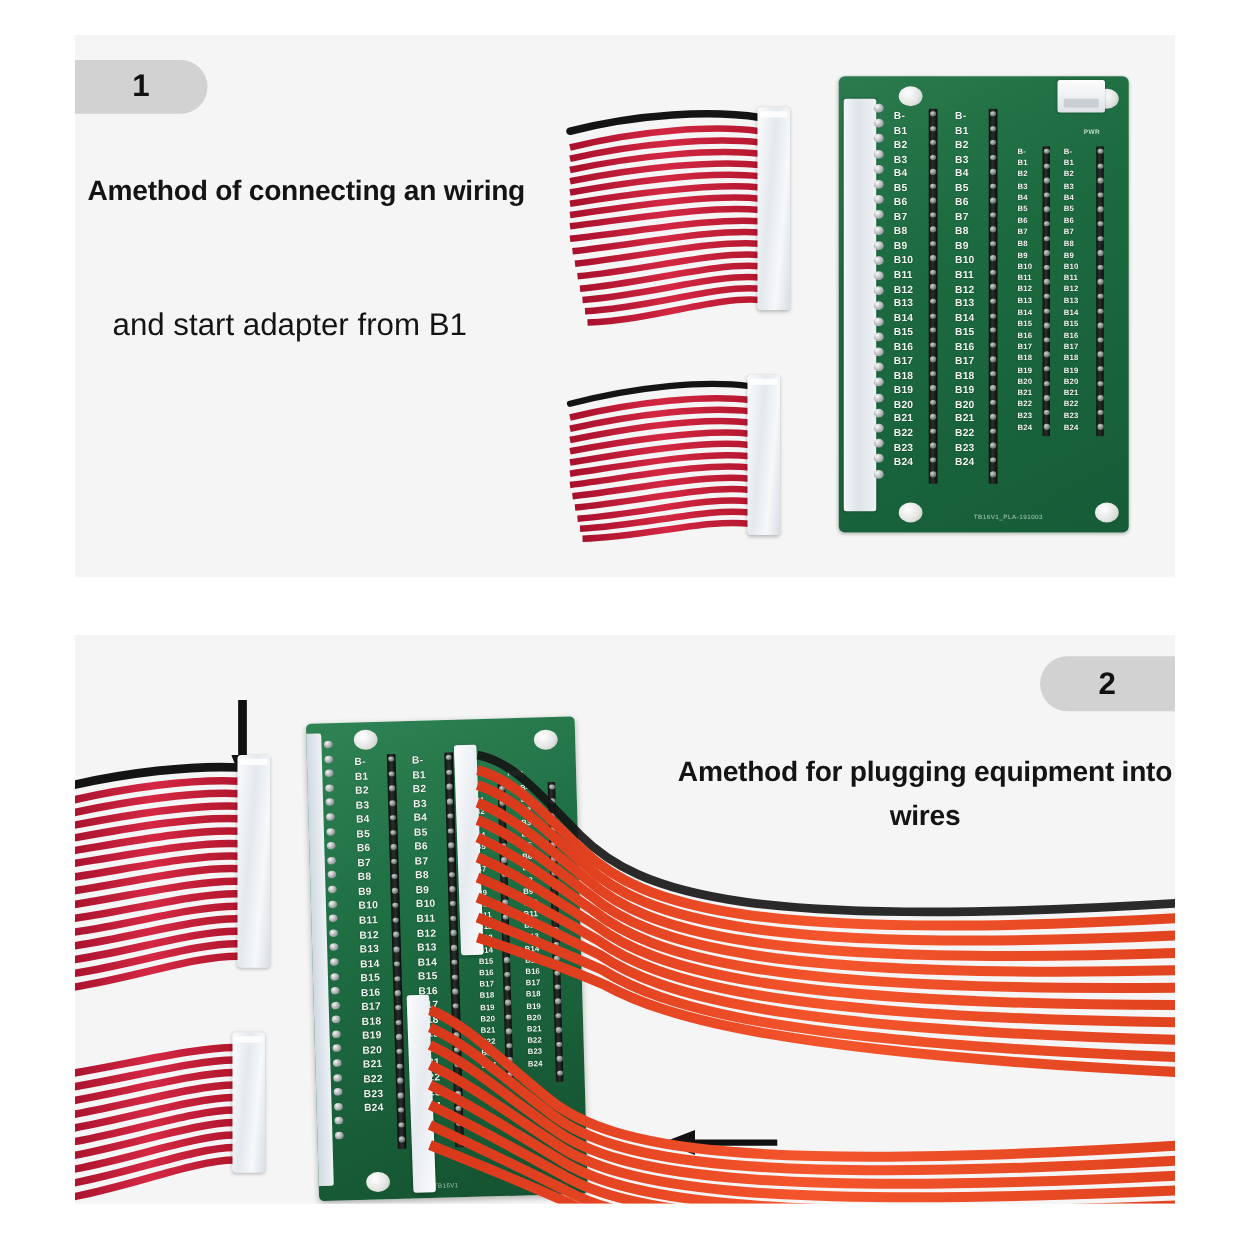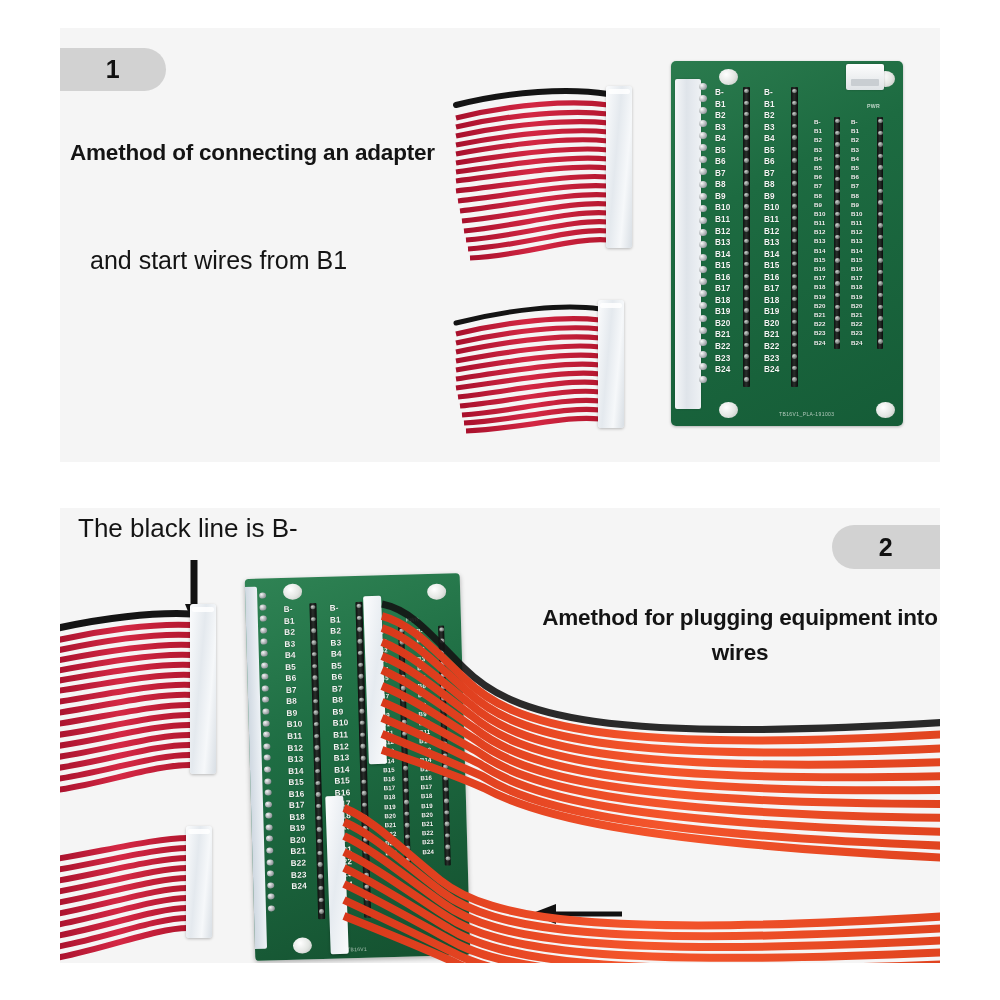--- a/index.html
+++ b/index.html
@@ -182,24 +182,24 @@
   svg.wirelayer{position:absolute;left:0;top:0;width:880px;height:455px;pointer-events:none;}
   svg.wirelayer1{position:absolute;left:0;top:0;width:880px;height:434px;pointer-events:none;}
 </style>
 </head>
 <body>
 
 <div class="panel" id="panel-1">
 
   <div class="badge badge-left">1</div>
 
-  <div class="cap-bold" id="p1-title">Amethod of connecting an adapter</div>
+  <div class="cap-bold" id="p1-title">Amethod of connecting an wiring</div>
 
   <div class="cap-reg" id="p1-sub">
-    <div>and start wires from B1</div>
+    <div>and start adapter from B1</div>
   </div>
 
   <svg class="wirelayer1">
     <defs>
       <linearGradient id="redw" x1="0" y1="0" x2="1" y2="0">
         <stop offset="0" stop-color="#a8102c"></stop>
         <stop offset=".5" stop-color="#d32743"></stop>
         <stop offset="1" stop-color="#b5172f"></stop>
       </linearGradient>
     </defs>
@@ -498,21 +498,20 @@
     <div id="b1-silk">TB16V1_PLA-191003</div>
   </div>
 </div>
 
 <div class="panel" id="panel-2">
 
   <div class="badge badge-right">2</div>
 
   <div class="cap-bold" id="p2-title">Amethod for plugging equipment into wires</div>
 
-  <div class="cap-reg" id="p2-note">The black line is B-</div>
 
   <svg class="arrow-down" viewBox="0 0 18 66">
     <path d="M9,0 L9,48" stroke="#111" stroke-width="7" fill="none"></path>
     <path d="M9,66 L0,44 L18,44 Z" fill="#111"></path>
   </svg>
 
 
   <svg class="arrow-left" viewBox="0 0 92 20">
     <path d="M92,10 L22,10" stroke="#111" stroke-width="5" fill="none"></path>
     <path d="M0,10 L26,0 L26,20 Z" fill="#111"></path>

